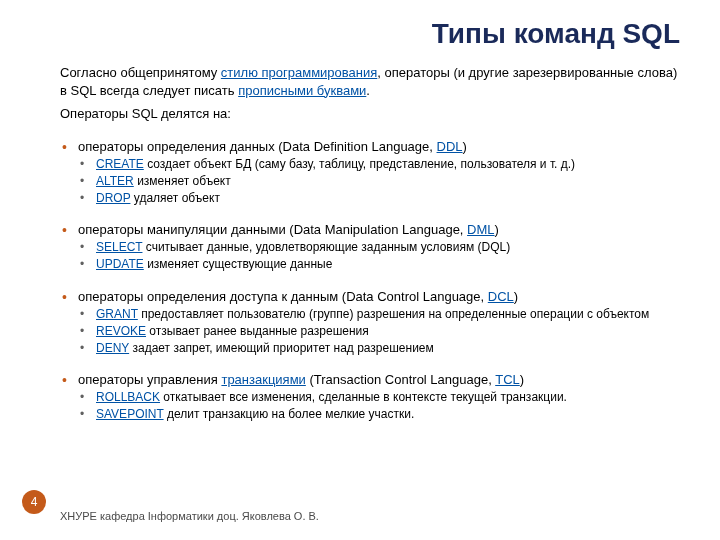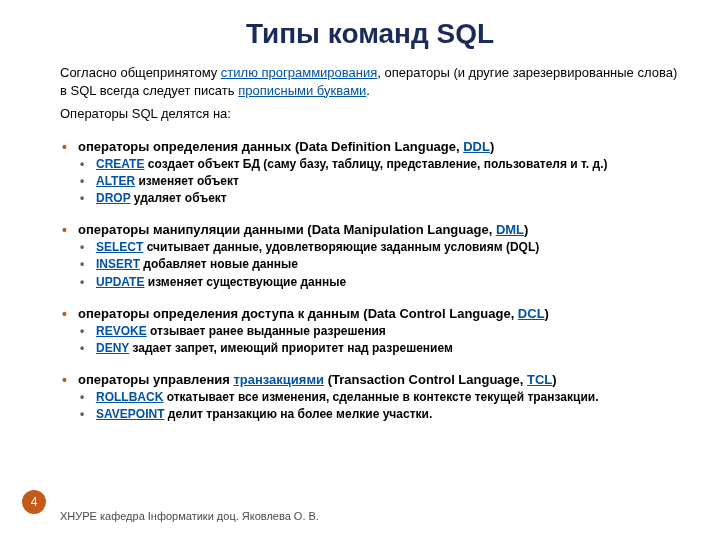--- a/index.html
+++ b/index.html
@@ -11,21 +11,21 @@
     position: relative;
     color: #000;
   }
   .slide {
     width: 720px;
     height: 540px;
     padding: 18px 40px 0 60px;
     position: relative;
   }
   h1.title {
-    text-align: center;
+    text-align: right;
     font-size: 28px;
     font-weight: bold;
     color: #1a2a5a;
     margin-bottom: 14px;
   }
   .intro {
     font-size: 13px;
     line-height: 1.35;
     margin-bottom: 6px;
   }
@@ -33,21 +33,20 @@
   .bullet-l1 {
     list-style: none;
     margin: 0;
     padding: 0;
   }
   .bullet-l1 > li {
     position: relative;
     padding-left: 18px;
     font-size: 13px;
     margin-top: 16px;
-    font-weight: bold;
   }
   .bullet-l1 > li::before {
     content: "•";
     position: absolute;
     left: 2px;
     top: 0;
     color: #c45a1a;
     font-size: 14px;
   }
   .bullet-l2 {
@@ -117,30 +116,30 @@
         <li><span class="link">DROP</span><span> удаляет объект</span></li>
       </ul>
     </li>
 
     <li>
       <span class="cat-label">
         <span>операторы манипуляции данными (</span><span class="eng">Data Manipulation Language, </span><span class="link">DML</span><span>)</span>
       </span>
       <ul class="bullet-l2">
         <li><span class="link">SELECT</span><span> считывает данные, удовлетворяющие заданным условиям (DQL)</span></li>
-        <li><span class="link">INSERT</span><span> добавляет новые данные</span></li>
         <li><span class="link">UPDATE</span><span> изменяет существующие данные</span></li>
       </ul>
     </li>
 
     <li>
       <span class="cat-label">
         <span>операторы определения доступа к данным (</span><span class="eng">Data Control Language, </span><span class="link">DCL</span><span>)</span>
       </span>
       <ul class="bullet-l2">
+        <li><span class="link">GRANT</span><span> предоставляет пользователю (группе) разрешения на определенные операции с объектом</span></li>
         <li><span class="link">REVOKE</span><span> отзывает ранее выданные разрешения</span></li>
         <li><span class="link">DENY</span><span> задает запрет, имеющий приоритет над разрешением</span></li>
       </ul>
     </li>
 
     <li>
       <span class="cat-label">
         <span>операторы управления </span><span class="link">транзакциями</span><span> (</span><span class="eng">Transaction Control Language, </span><span class="link">TCL</span><span>)</span>
       </span>
       <ul class="bullet-l2">

